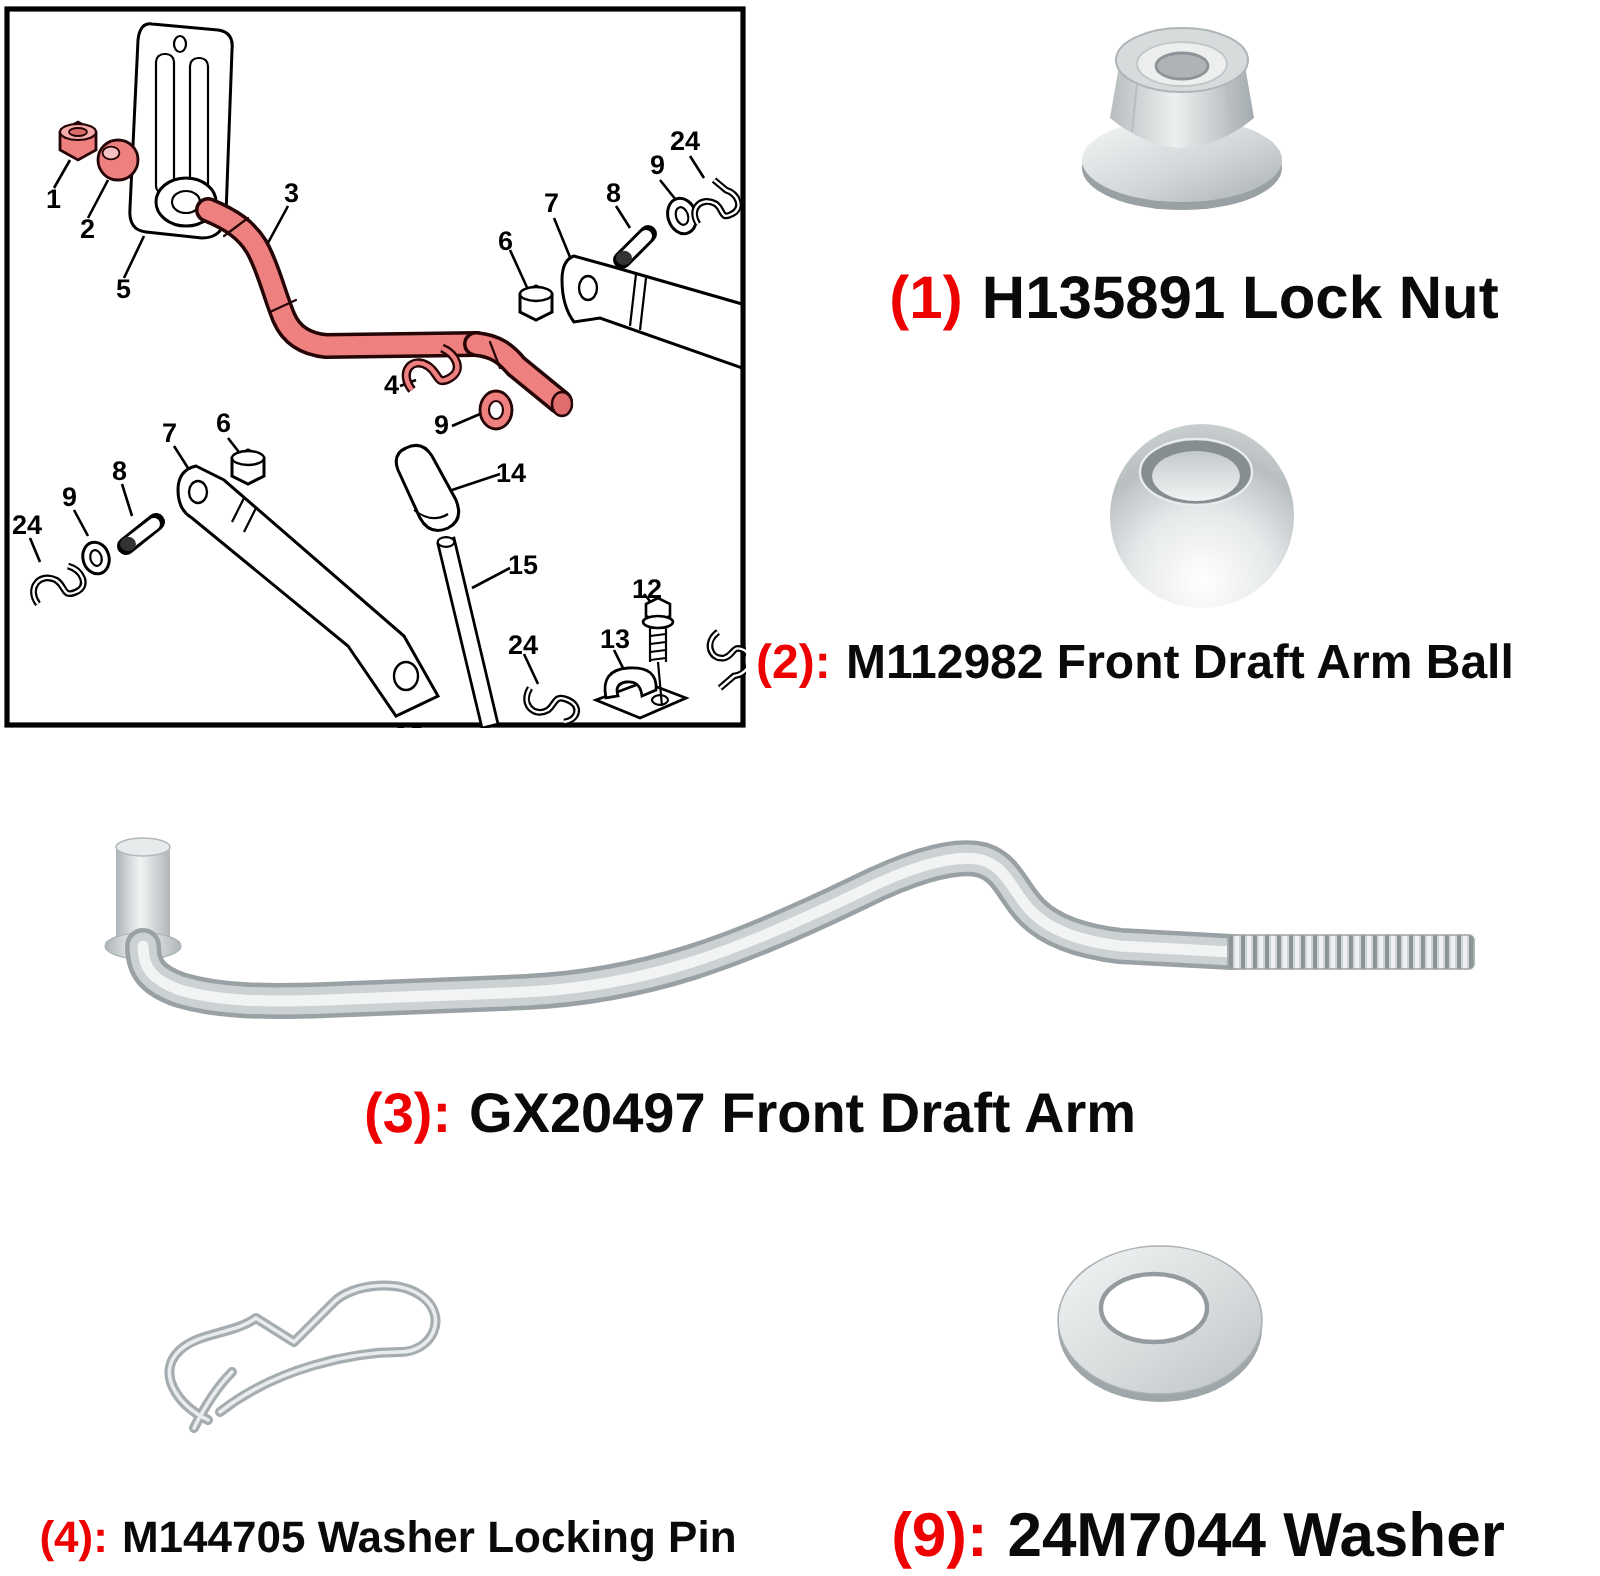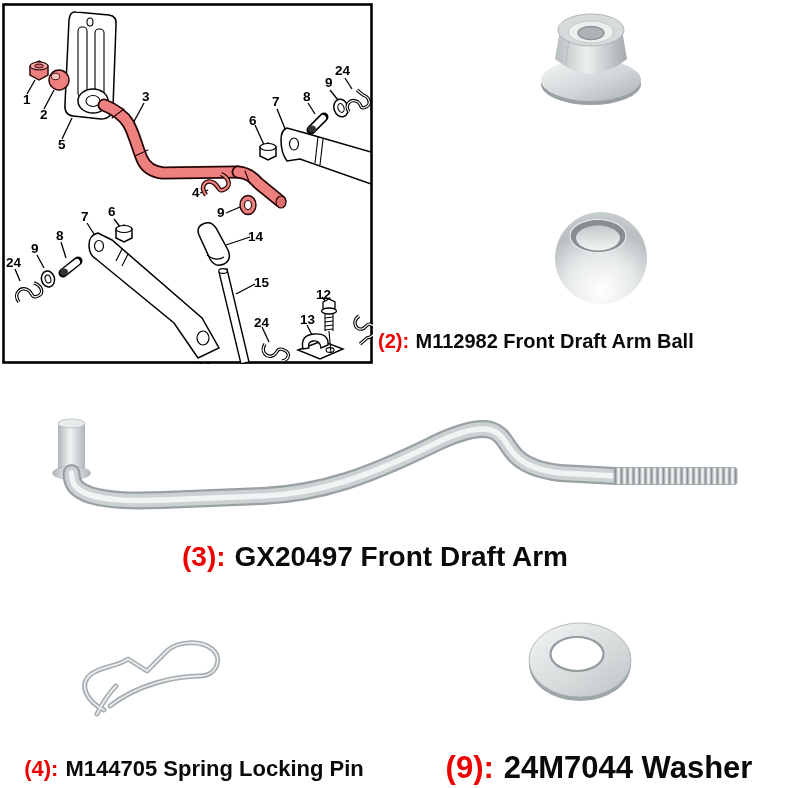--- a/index.html
+++ b/index.html
@@ -219,41 +219,44 @@
     <ellipse cx="71" cy="78" rx="50" ry="21" fill="#9aa1a4"></ellipse>
     <ellipse cx="71" cy="74" rx="50" ry="21" fill="url(#gFlange)"></ellipse>
     <path d="M40,24 L35,53 Q52,67 71,68 Q90,67 107,53 L102,24 Z" fill="url(#gHex)"></path>
     <line x1="50" y1="21" x2="46" y2="60" stroke="#b7bdc0" stroke-width="1"></line>
     <line x1="92" y1="21" x2="96" y2="60" stroke="#b7bdc0" stroke-width="1"></line>
     <ellipse cx="71" cy="24" rx="33" ry="16" fill="#d7dbdc" stroke="#aeb4b7" stroke-width="1"></ellipse>
     <ellipse cx="71" cy="26" rx="22.5" ry="11" fill="#edefef" stroke="#c2c7c9" stroke-width="1"></ellipse>
     <ellipse cx="71" cy="27" rx="13" ry="6.5" fill="#aeb4b6" stroke="#8d9396" stroke-width="1.4"></ellipse>
   </svg>
 
+  <div class="plabel centered" style="left:597px;top:134px;font-size:30px;">
+    <span class="red">(1)</span><span class="txt">H135891 Lock Nut</span>
+  </div>
 
   <svg class="abs" style="left:548px;top:208px;" width="106" height="100" viewBox="0 0 106 100">
     <defs>
       <radialGradient id="gBall" cx="0.5" cy="0.85" r="0.85">
         <stop offset="0" stop-color="#ffffff"></stop>
           <stop offset="0.45" stop-color="#e6e9ea"></stop>
         <stop offset="0.8" stop-color="#b9bfc1"></stop>
           <stop offset="1" stop-color="#c9cecf"></stop>
       </radialGradient>
       <linearGradient id="gBore" x1="0" y1="0" x2="0" y2="1">
         <stop offset="0" stop-color="#c4c9cb"></stop>
           <stop offset="1" stop-color="#f2f4f4"></stop>
       </linearGradient>
     </defs>
     <circle cx="53" cy="50" r="46" fill="url(#gBall)"></circle>
     <ellipse cx="50" cy="28" rx="28" ry="16.5" fill="#878e91"></ellipse>
     <ellipse cx="50" cy="30" rx="22" ry="12.5" fill="url(#gBore)"></ellipse>
     <ellipse cx="50" cy="28" rx="28" ry="16.5" fill="none" stroke="#e9eced" stroke-width="1.2"></ellipse>
   </svg>
 
-  <div class="plabel" style="left:378px;top:331px;font-size:20px;">
+  <div class="plabel" style="left:378px;top:319px;font-size:24px;">
     <span class="red">(2):</span><span class="txt">M112982 Front Draft Arm Ball</span>
   </div>
 
   <svg class="abs" style="left:38px;top:415px;" width="705" height="100" viewBox="0 0 705 100">
     <defs>
       <linearGradient id="gPost" x1="0" y1="0" x2="1" y2="0">
         <stop offset="0" stop-color="#aeb5b8"></stop>
           <stop offset="0.45" stop-color="#f2f4f4"></stop>
           <stop offset="1" stop-color="#b0b6b9"></stop>
       </linearGradient>
@@ -284,21 +287,21 @@
   <svg class="abs" style="left:70px;top:626px;" width="180" height="95" viewBox="0 0 180 95">
     <g fill="none" stroke-linecap="round" stroke-linejoin="round">
       <path d="M34,84 C18,76 8,60 20,49 C30,40 47,41 58,33 L77,45 L97,25 C106,16 130,13 142,23 C154,33 146,50 130,50 C106,50 68,58 40,80" stroke="#a6adb0" stroke-width="5"></path>
       <path d="M27,88 C32,78 38,68 46,60" stroke="#a6adb0" stroke-width="5"></path>
       <path d="M34,84 C18,76 8,60 20,49 C30,40 47,41 58,33 L77,45 L97,25 C106,16 130,13 142,23 C154,33 146,50 130,50 C106,50 68,58 40,80" stroke="#e9eced" stroke-width="1.8"></path>
       <path d="M27,88 C32,78 38,68 46,60" stroke="#e9eced" stroke-width="1.8"></path>
     </g>
   </svg>
 
   <div class="plabel centered" style="left:194px;top:757px;font-size:22px;">
-    <span class="red">(4):</span><span class="txt">M144705 Spring Locking Pin</span>
+    <span class="red">(4):</span><span class="txt">M144705 Washer Locking Pin</span>
   </div>
 
   <svg class="abs" style="left:524px;top:620px;" width="115" height="86" viewBox="0 0 115 86">
     <defs>
       <linearGradient id="gW" x1="0" y1="0" x2="1" y2="1">
         <stop offset="0" stop-color="#f3f5f5"></stop>
           <stop offset="0.55" stop-color="#d8dcdd"></stop>
           <stop offset="1" stop-color="#bcc2c4"></stop>
       </linearGradient>
     </defs>

